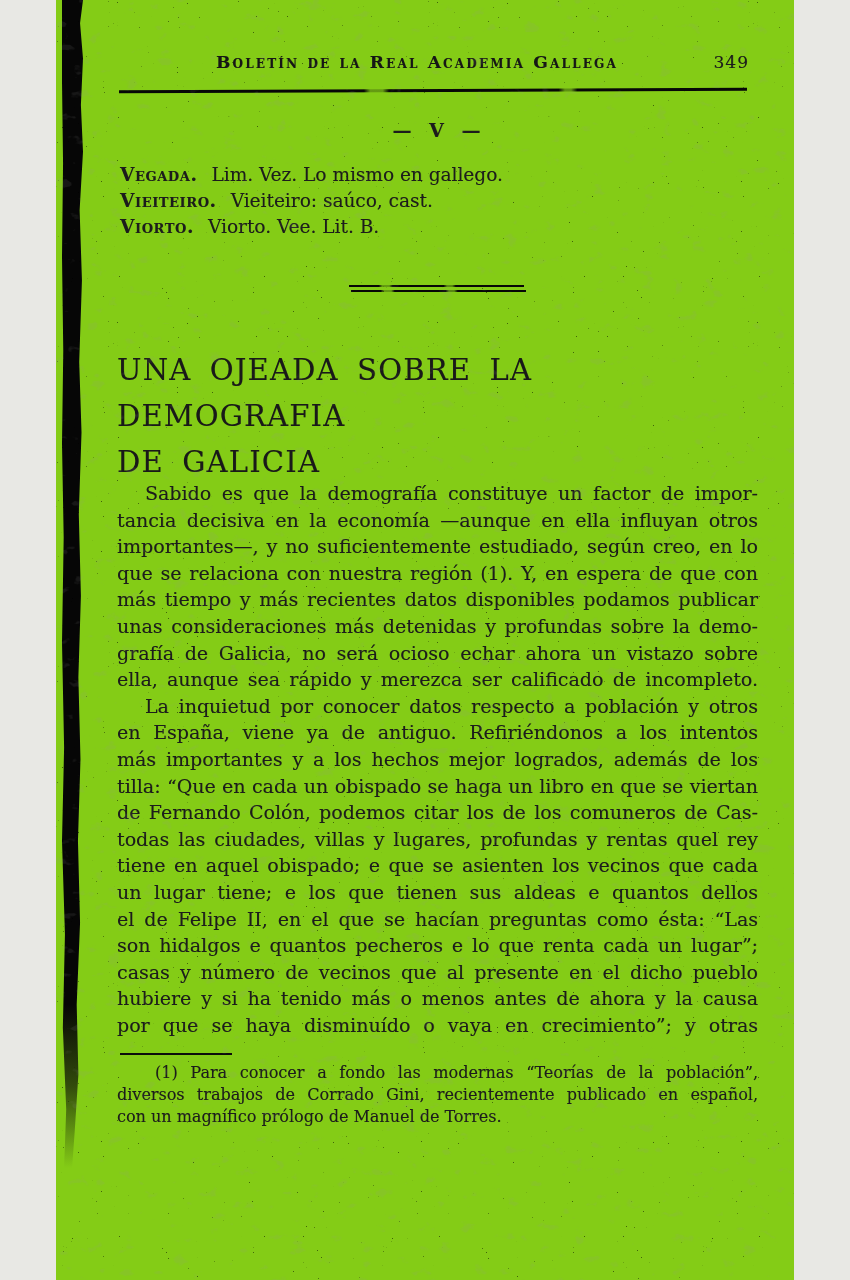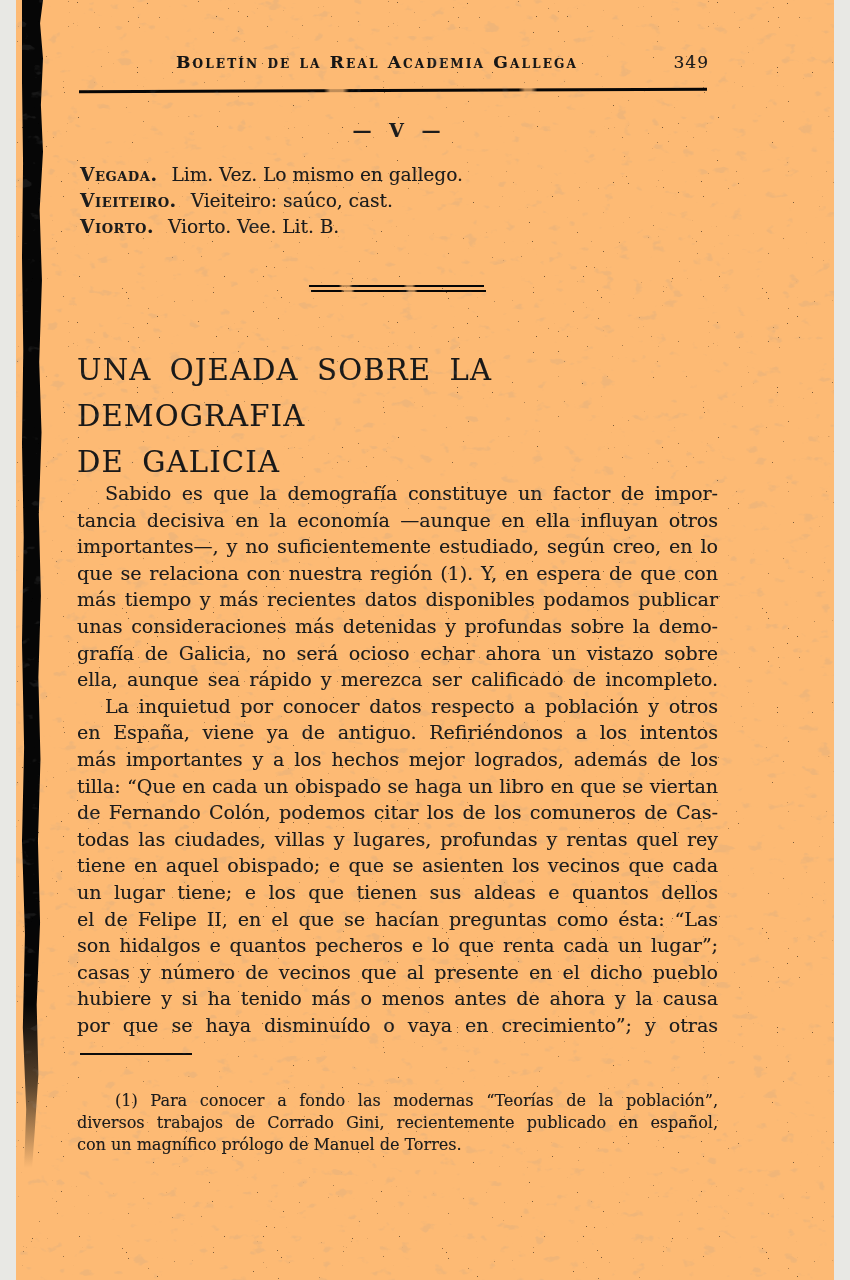--- a/index.html
+++ b/index.html
@@ -1,17 +1,17 @@
 <!DOCTYPE html>
 <html><head>
 <meta charset="utf-8">
 <style>
   html,body{margin:0;padding:0;background:#e8e8e4;}
   .page{
-    position:relative;width:818px;height:1280px;background:#fdba74;
+    position:relative;width:738px;height:1280px;background:#84cc16;
     font-family:"DejaVu Serif","Liberation Serif",serif;color:#1c1c1c;
     overflow:hidden;margin:0 auto;
     text-shadow:0.3px 0.3px 0 rgba(20,20,20,.35);
   }
   
   .gutter{
     position:absolute;left:6px;top:0;width:21px;height:1168px;
     background:linear-gradient(180deg,#060606 0 86%,rgba(6,6,6,.65) 93%,rgba(6,6,6,0) 100%);
     clip-path:polygon(0% 0%,100% 0%,86% 2%,100% 5%,90% 9%,100% 13%,84% 18%,95% 24%,82% 31%,93% 37%,80% 44%,90% 51%,78% 58%,88% 65%,76% 72%,86% 79%,70% 86%,78% 92%,60% 97%,48% 100%,10% 100%,20% 95%,4% 88%,14% 80%,0% 72%,10% 64%,0% 55%,8% 46%,0% 38%,6% 30%,0% 22%,5% 14%,0% 7%);
   }
@@ -43,21 +43,21 @@
   .divider .dline:last-child{transform:translateX(2px);}
   .article-title{
     position:absolute;left:61px;top:347px;width:641px;text-align:left;
     font-size:29px;line-height:46px;letter-spacing:1.2px;word-spacing:8px;color:#191919;
   }
   .bodytext{position:absolute;left:61px;top:480px;width:641px;font-size:19px;line-height:26.6px;}
   .tline{text-align:justify;text-align-last:justify;white-space:normal;}
   .tline.indent{text-indent:28px;}
   .footnote-rule{position:absolute;left:64px;top:1053px;width:112px;height:2.2px;background:#0c0c0c;}
   .footnote{position:absolute;left:61px;top:1062px;width:641px;font-size:16px;line-height:21.8px;}
-  .footnote .tline.indent{text-indent:38px;margin-top:28px;}
+  .footnote .tline.indent{text-indent:38px;}
   .footnote .tline:last-child{text-align-last:left;}
   .noise{position:absolute;left:0;top:0;pointer-events:none;z-index:9;}
 </style>
 </head>
 <body>
 
 <div class="page">
 
   <div class="gutter"></div>
 

